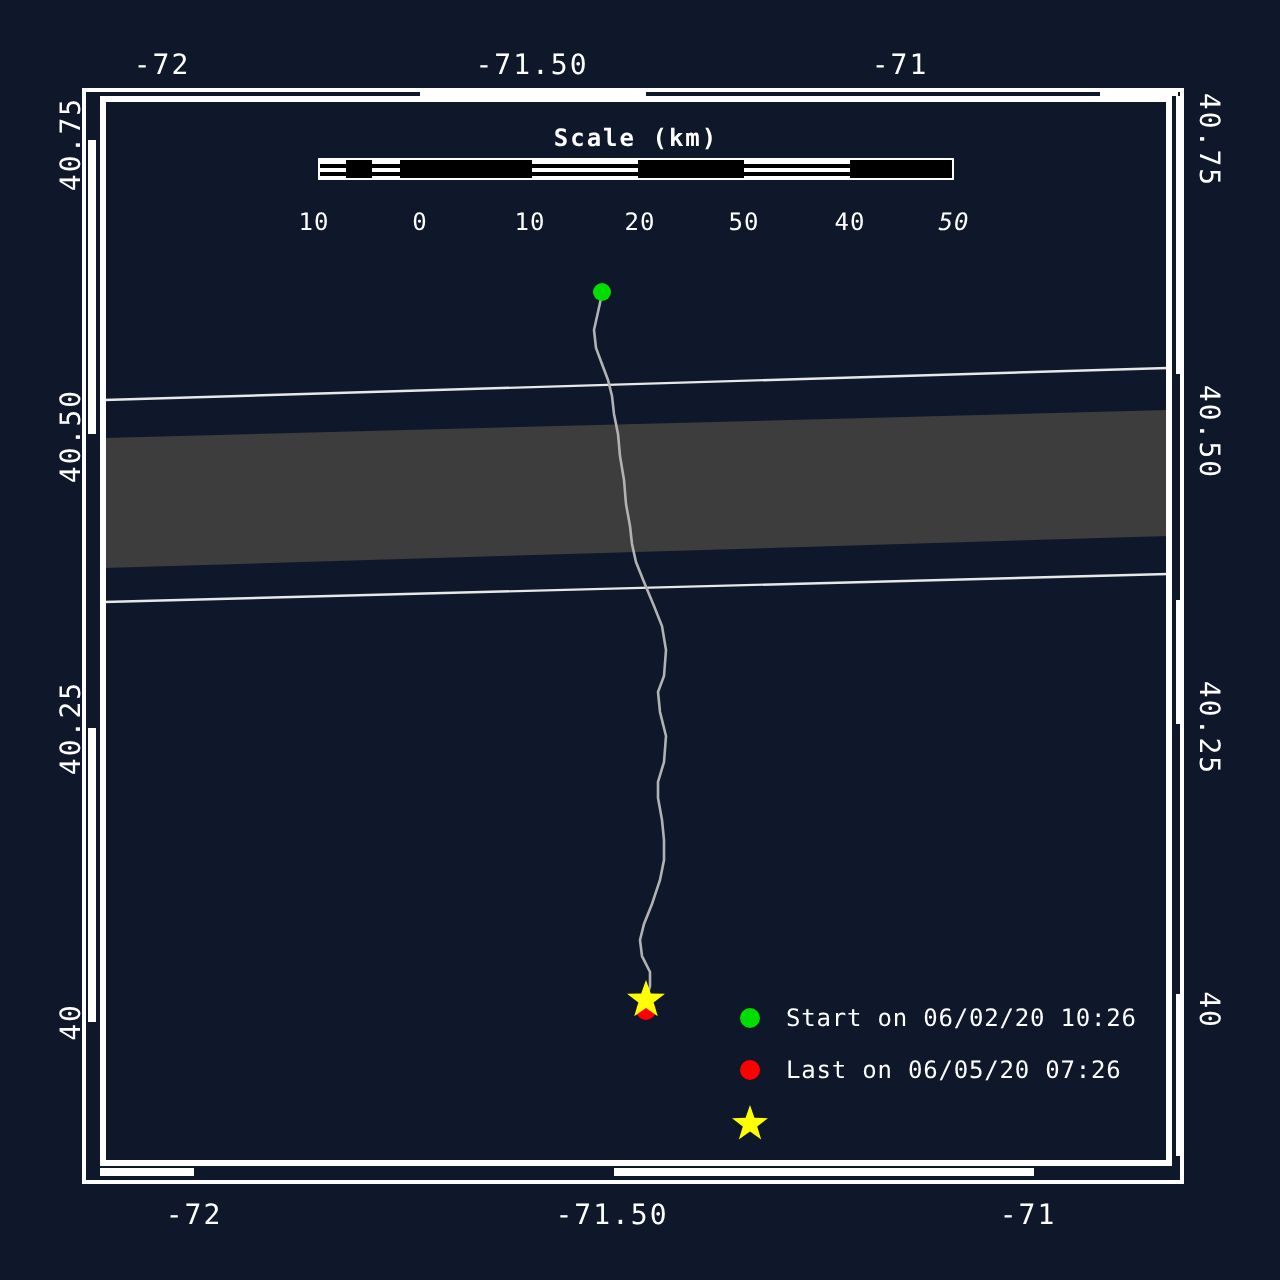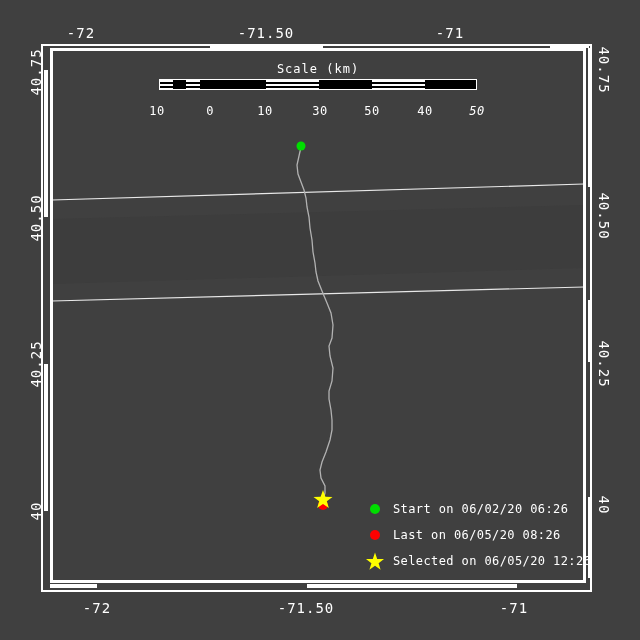--- a/index.html
+++ b/index.html
@@ -1,30 +1,30 @@
 <!DOCTYPE html>
 <html><head>
 <meta charset="utf-8">
 <style>
   html,body{margin:0;padding:0;background:#000;}
   #stage{
-    position:relative;width:640px;height:640px;background:#404040;overflow:hidden;
+    position:relative;width:640px;height:640px;background:#0f172a;overflow:hidden;
     font-family:"DejaVu Sans Mono","Liberation Mono",monospace;color:#fff;
   }
   .abs{position:absolute;}
   
   #outer-frame{left:41px;top:44px;width:551px;height:548px;border:2px solid #fff;box-sizing:border-box;}
   #inner-frame{left:50px;top:48px;width:536px;height:535px;border:3px solid #fff;box-sizing:border-box;}
   .band-seg{background:#fff;}
   
   .ax-label{font-size:14px;letter-spacing:1px;white-space:nowrap;transform:translate(-50%,-50%);}
   .ax-label.rot-left{transform:translate(-50%,-50%) rotate(-90deg);}
   .ax-label.rot-right{transform:translate(-50%,-50%) rotate(90deg);}
   
-  #scalebar-title{font-size:12px;letter-spacing:1px;transform:translate(-50%,0);}
+  #scalebar-title{font-size:12px;letter-spacing:1px;transform:translate(-50%,0);font-weight:bold;}
   #scalebar{left:159px;top:79px;width:318px;height:11px;border:1px solid #fff;box-sizing:border-box;background:#000;}
   .sb-seg{position:absolute;top:0;bottom:0;}
   .sb-hatch{background:repeating-linear-gradient(to bottom,#fff 0 2px,#000 2px 4px);}
   .sb-label{font-size:12px;letter-spacing:0.5px;transform:translate(-50%,0);top:104px;text-align:right;}
   
   .legend-row{height:16px;}
   .legend-label{position:absolute;left:18px;top:50%;transform:translateY(-50%);font-size:12px;letter-spacing:0.4px;white-space:nowrap;}
   .dot{position:absolute;border-radius:50%;}
   
   #map-svg{left:0;top:0;}
@@ -85,33 +85,32 @@
   <div id="scalebar-title" class="abs" style="left:318px;top:62px;">Scale (km)</div>
   <div id="scalebar" class="abs">
     <div class="sb-seg sb-hatch" style="left:0;width:13px;"></div>
     <div class="sb-seg sb-hatch" style="left:26px;width:14px;"></div>
     <div class="sb-seg sb-hatch" style="left:106px;width:53px;"></div>
     <div class="sb-seg sb-hatch" style="left:212px;width:53px;"></div>
   </div>
   <div class="abs sb-label" style="left:157px;">10</div>
   <div class="abs sb-label" style="left:210px;">0</div>
   <div class="abs sb-label" style="left:265px;">10</div>
-  <div class="abs sb-label" style="left:320px;">30</div>
+  <div class="abs sb-label" style="left:320px;">20</div>
   <div class="abs sb-label" style="left:372px;">50</div>
   <div class="abs sb-label" style="left:425px;">40</div>
   <div class="abs sb-label" style="left:477px;font-style:italic;">50</div>
 
   <div class="abs legend-row" style="left:375px;top:501px;width:210px;">
     <span class="dot" style="left:-5px;top:3px;width:10px;height:10px;background:#00dd00;"></span>
-    <span class="legend-label">Start on 06/02/20 06:26</span>
+    <span class="legend-label">Start on 06/02/20 10:26</span>
   </div>
   <div class="abs legend-row" style="left:375px;top:527px;width:210px;">
     <span class="dot" style="left:-5px;top:3px;width:10px;height:10px;background:#ff0000;"></span>
-    <span class="legend-label">Last on 06/05/20 08:26</span>
+    <span class="legend-label">Last on 06/05/20 07:26</span>
   </div>
   <div class="abs legend-row" style="left:375px;top:553px;width:240px;">
     <svg width="22" height="20" style="position:absolute;left:-11px;top:-1px;">
       <polygon id="legend-star" fill="#ffff00" points="11.0,0.5 13.2,6.9 20.0,7.1 14.6,11.2 16.6,17.7 11.0,13.8 5.4,17.7 7.4,11.2 2.0,7.1 8.8,6.9"></polygon>
     </svg>
-    <span class="legend-label">Selected on 06/05/20 12:26</span>
   </div>
 
 </div>
 
 </body></html>

